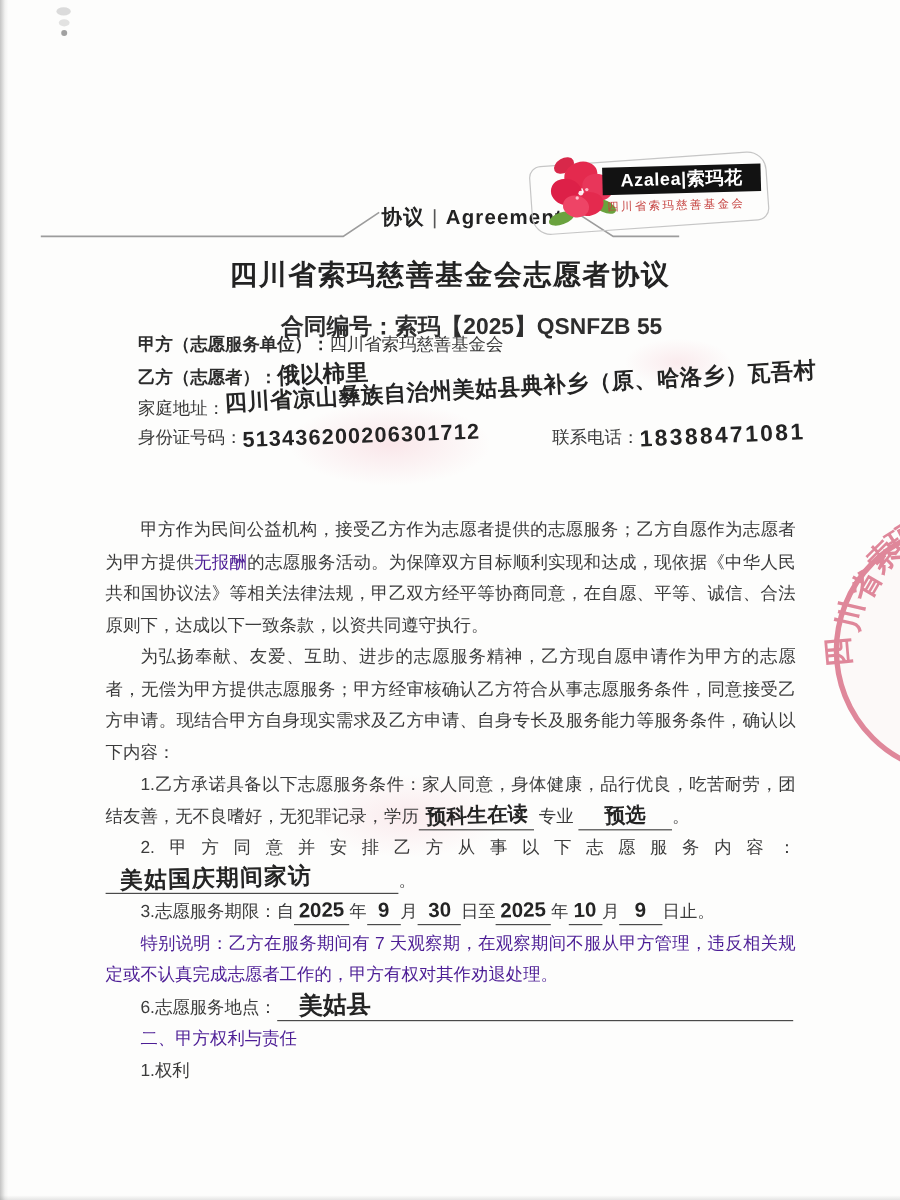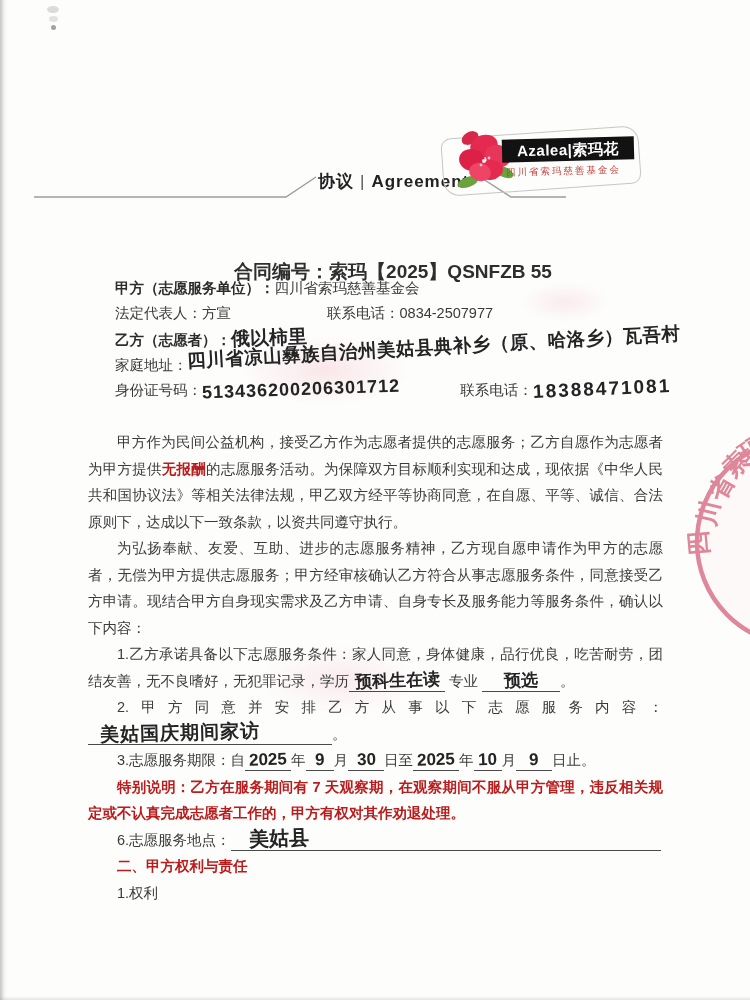--- a/index.html
+++ b/index.html
@@ -52,21 +52,21 @@
     transform-origin:left bottom;letter-spacing:.5px;white-space:nowrap;}
   .hw-id{font-size:18px;transform:rotate(-2deg);letter-spacing:1px;}
   .hw-phone{font-size:19px;transform:rotate(-2.5deg);letter-spacing:2px;}
   .hw-sm{font-size:17px;transform:rotate(-2deg);}
   .hw-line2{font-size:19px;transform:rotate(-1.5deg);letter-spacing:1px;}
   .hw-loc{font-size:20px;transform:rotate(-2deg);}
   
   .bodytext{position:absolute;left:88px;top:429px;width:575px;
     font-size:14.5px;line-height:26.5px;text-align:justify;color:#3b3b3b;}
   .bodytext p{margin:0;text-indent:2em;}
-  .bold{font-weight:bold;color:#b91c1c;}
+  .bold{font-weight:normal;color:#4c1d95;}
   .slot{display:inline-block;border-bottom:1.4px solid #4a4a4a;text-align:center;
     text-indent:0;vertical-align:baseline;line-height:20px;}
   .slot-edu{width:96px;}
   .slot-major{width:78px;}
   .slot-date-y{width:46px;} .slot-date-m{width:28px;} .slot-date-d{width:36px;}
   .slot-content{width:232px;text-align:left;padding-left:12px;}
   .slot-loc{width:412px;text-align:left;padding-left:18px;}
   
   .stamp{position:absolute;left:640px;top:415px;width:110px;height:240px;opacity:.88;}
 </style>
@@ -106,31 +106,28 @@
       <ellipse cx="44" cy="50" rx="13" ry="10" fill="#e42a4e" transform="rotate(-8 44 50)"></ellipse>
       <ellipse cx="34" cy="52" rx="11" ry="9" fill="#ee4466" transform="rotate(14 34 52)"></ellipse>
       <circle cx="38" cy="41" r="2" fill="#fff" opacity=".9"></circle>
       <circle cx="43" cy="38" r="1.4" fill="#ffd0da" opacity=".9"></circle>
       <circle cx="35" cy="45" r="1.4" fill="#ffd0da" opacity=".9"></circle>
     </svg>
     <div class="logo-banner" style="background:#121212;">Azalea|索玛花</div>
     <div class="logo-org">四川省索玛慈善基金会</div>
   </div>
 
+  <div class="doc-title">四川省索玛慈善基金会志愿者协议</div>
   <div class="contract-line">
     <span>合同编号：</span><span>索玛【2025】QSNFZB 55</span>
   </div>
 
   <div class="parties">
     <div class="p-row">
       <span class="lbl-b">甲方（志愿服务单位）：</span><span class="lbl">四川省索玛慈善基金会</span>
-    </div>
-    <div class="p-row">
-      <span class="lbl">法定代表人：</span><span class="lbl">方宣</span>
-      <span class="lbl" style="margin-left:92px;">联系电话：</span><span class="lbl">0834-2507977</span>
     </div>
     <div class="p-row">
       <span class="lbl-b">乙方（志愿者）：</span><span class="hw hw-name">俄以柿里</span>
     </div>
     <div class="p-row">
       <span class="lbl">家庭地址：</span><span class="hw hw-addr">四川省凉山彝族自治州美姑县典补乡（原、哈洛乡）瓦吾村</span>
     </div>
     <div class="p-row">
       <span class="lbl">身份证号码：</span><span class="hw hw-id">513436200206301712</span>
       <span class="lbl" style="margin-left:56px;">联系电话：</span><span class="hw hw-phone">18388471081</span>

